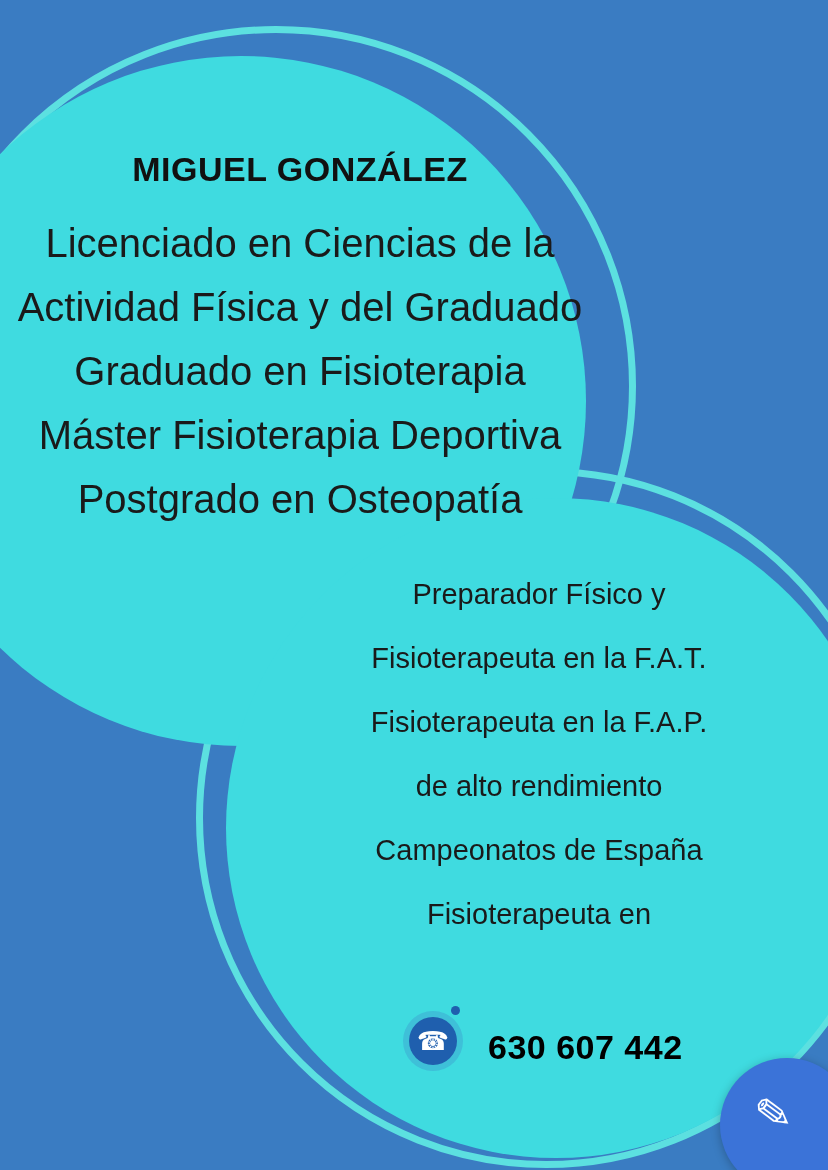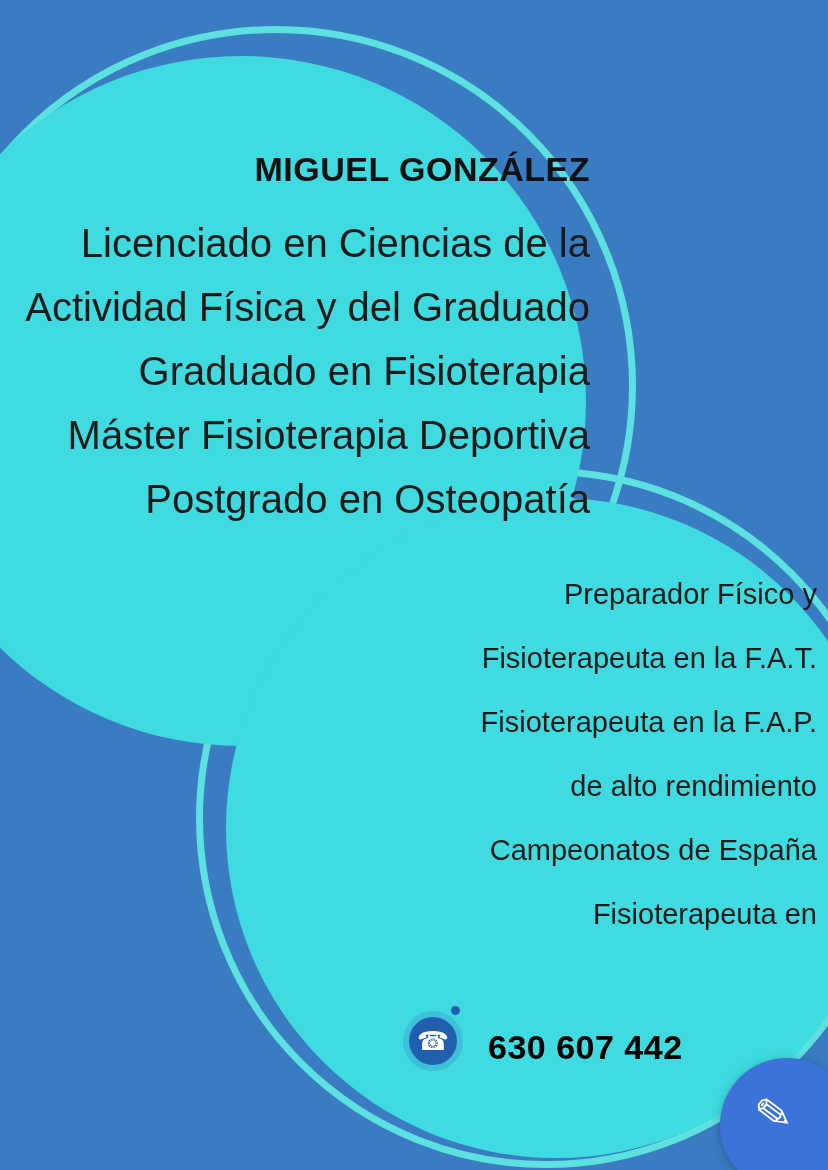--- a/index.html
+++ b/index.html
@@ -53,29 +53,29 @@
     left: 226px;
     top: 498px;
     width: 660px;
     height: 660px;
   }
 
   
   .text-block {
     position: absolute;
     color: #1b1b1b;
-    text-align: right;
+    text-align: center;
   }
   .block-top {
     left: 10px;
     top: 150px;
     width: 580px;
   }
   .block-bottom {
-    left: 247px;
+    left: 254px;
     top: 562px;
     width: 570px;
   }
   .name {
     font-size: 34px;
     font-weight: bold;
     letter-spacing: 0.5px;
     margin: 0 0 22px 0;
     color: #111111;
   }

